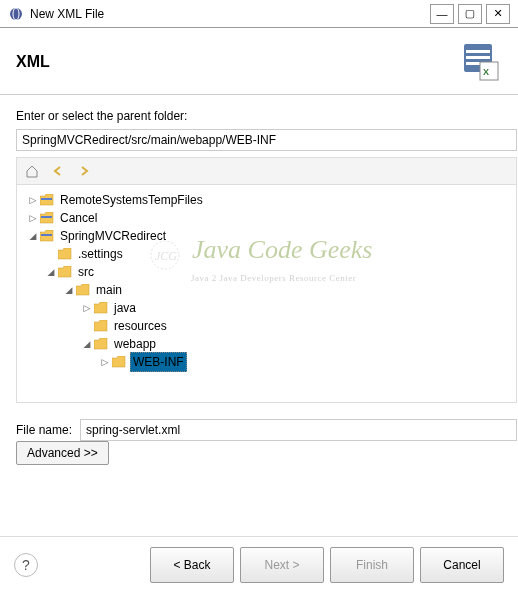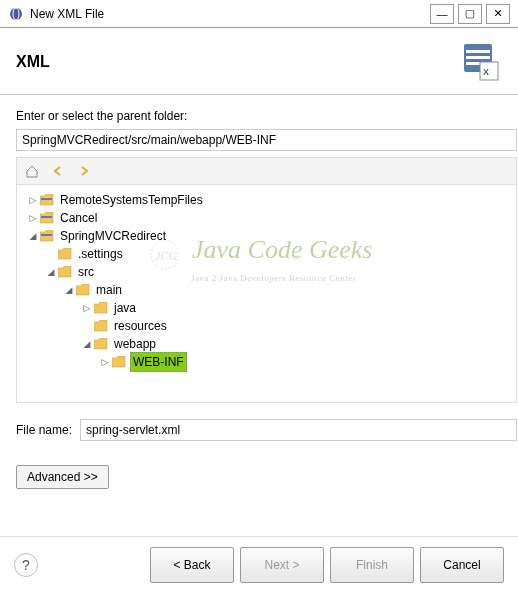--- a/index.html
+++ b/index.html
@@ -16,28 +16,28 @@
     .field-label { margin-bottom: 6px; font-size: 12px; }
     .text-input { width: 100%; border: 1px solid #ccc; padding: 3px 5px; font-size: 12px; font-family: inherit; }
     .navbar { margin-top: 6px; padding: 4px 6px; background: #f4f4f4; border: 1px solid #ddd; display: flex; gap: 8px; align-items: center; }
     .nav-btn { width: 18px; height: 18px; display: flex; align-items: center; justify-content: center; }
     .tree { border: 1px solid #ddd; border-top: none; padding: 6px 4px 10px 4px; height: 218px; overflow: hidden; background: #fff; position: relative; }
     .watermark { position: absolute; top: 50px; left: 130px; opacity: 0.45; font-family: Georgia, serif; color: #7a9a3a; pointer-events: none; }
     .watermark .wm-icon { display: inline-block; vertical-align: middle; margin-right: 6px; }
     .watermark .wm-text { font-size: 26px; font-style: italic; }
     .watermark .wm-sub { font-size: 9px; color: #999; margin-left: 44px; letter-spacing: 0.5px; }
     .tree-row { display: flex; align-items: center; height: 18px; line-height: 18px; white-space: nowrap; }
-    .tree-row.selected .tree-label { border: 1px dotted #888; background: #84cc16; padding: 0 2px; }
+    .tree-row.selected .tree-label { border: 1px dotted #888; background: #0369a1; padding: 0 2px; }
     .exp { width: 12px; text-align: center; color: #666; font-size: 9px; display: inline-block; }
     .tree-icon { width: 16px; height: 16px; display: inline-flex; align-items: center; justify-content: center; margin-right: 3px; }
     .tree-label { font-size: 12px; padding: 0 2px; }
     .ind { display: inline-block; }
     .filename-row { display: flex; align-items: center; margin-top: 16px; gap: 8px; justify-content: flex-end; }
     .filename-row label { white-space: nowrap; }
-    .adv-btn { margin-top: 24px; border: 1px solid #999; background: #f4f4f4; padding: 4px 10px; font-size: 12px; cursor: default; border-radius: 2px; }
+    .adv-btn { margin-top: 0; border: 1px solid #999; background: #f4f4f4; padding: 4px 10px; font-size: 12px; cursor: default; border-radius: 2px; }
     .footer { position: absolute; bottom: 0; left: 0; right: 0; padding: 10px 14px 14px 14px; display: flex; align-items: center; border-top: 1px solid #ddd; }
     .help-btn { width: 24px; height: 24px; border: 1px solid #bbb; border-radius: 12px; display: flex; align-items: center; justify-content: center; background: #fff; color: #555; font-size: 14px; }
     .footer-spacer { flex: 1; }
     .wiz-btn { min-width: 84px; height: 36px; border: 1px solid #999; background: linear-gradient(#fdfdfd,#e6e6e6); margin-left: 6px; font-size: 12px; border-radius: 2px; cursor: default; }
     .wiz-btn:disabled { color: #999; }
     svg { display: block; }
   </style>
 </head>
 <body>
 

